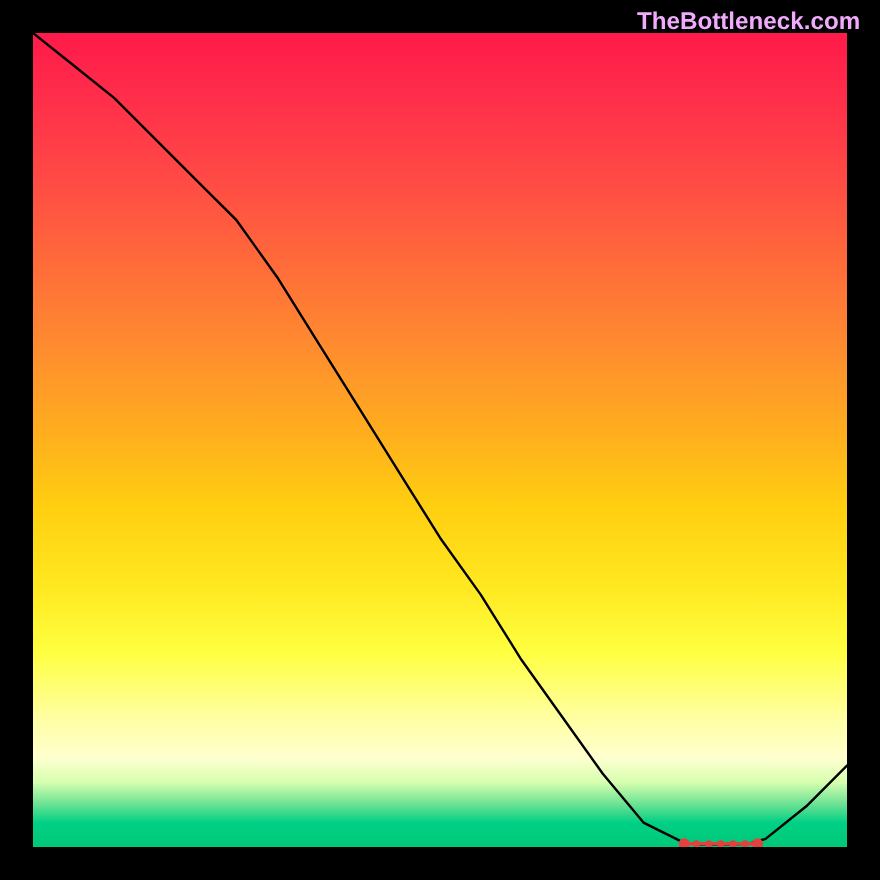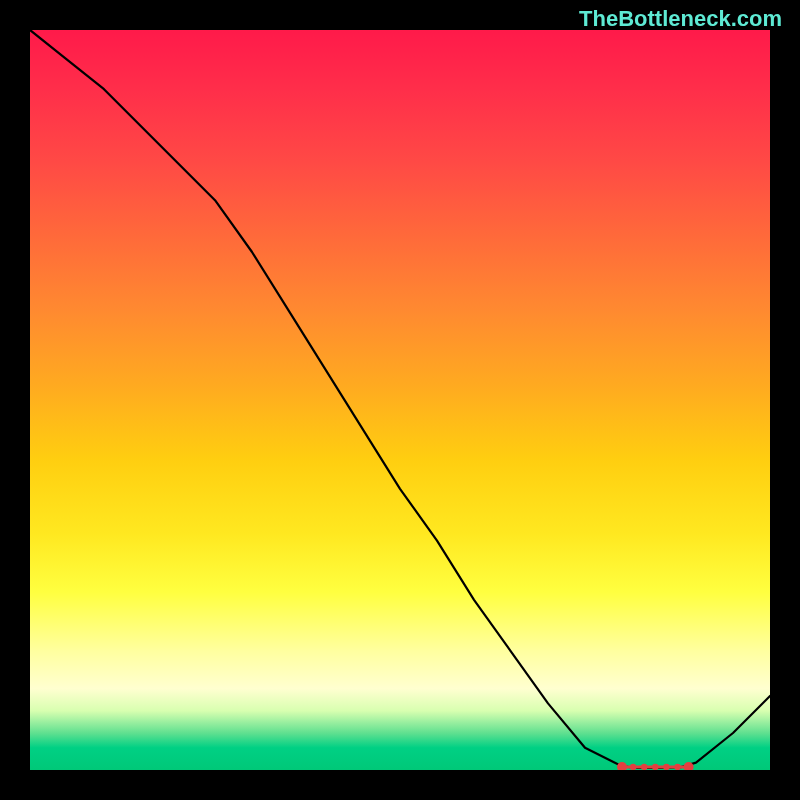--- a/index.html
+++ b/index.html
@@ -7,21 +7,21 @@
     width: 800px;
     height: 800px;
     background: #000;
     position: relative;
     font-family: Arial, sans-serif;
   }
   .watermark {
     position: absolute;
     top: 6px;
     right: 18px;
-    color: #5eead4;
+    color: #f0abfc;
     font-size: 22px;
     font-weight: bold;
     z-index: 10;
   }
   .plot-area {
     position: absolute;
     left: 30px;
     top: 30px;
     width: 740px;
     height: 740px;

